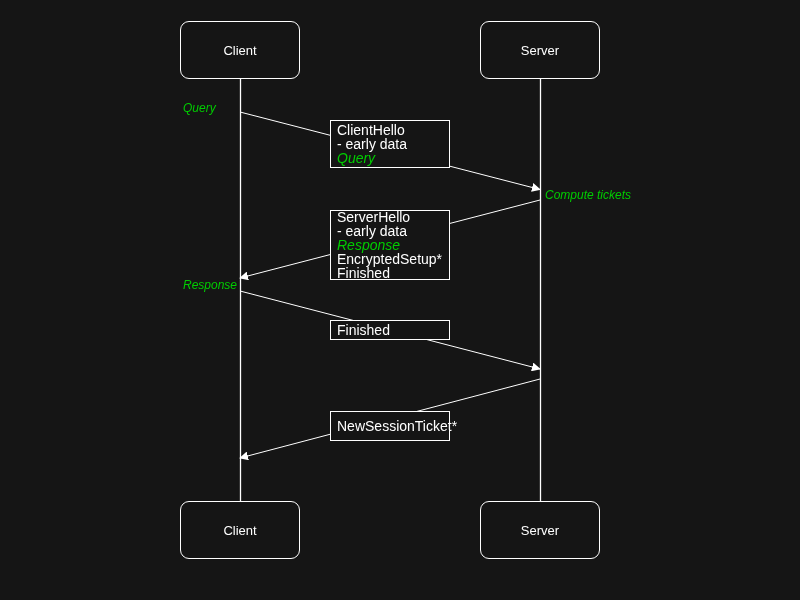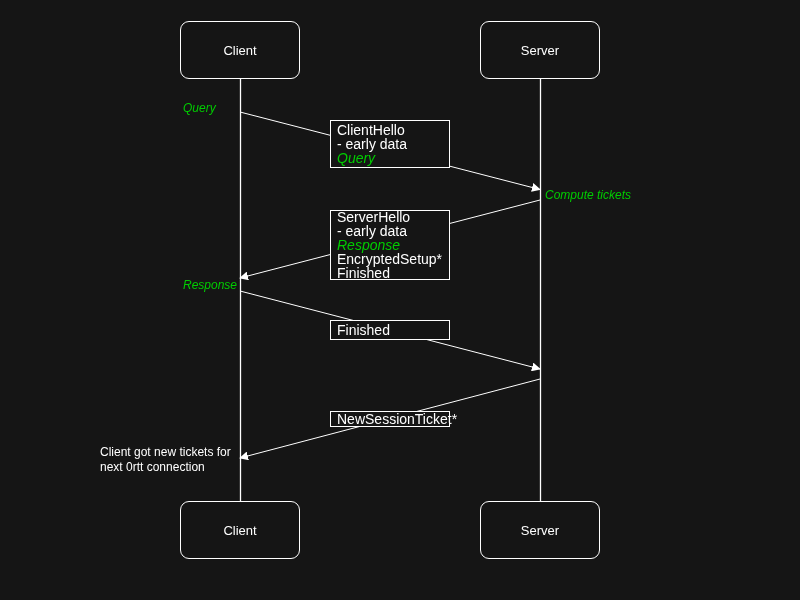--- a/index.html
+++ b/index.html
@@ -41,21 +41,21 @@
     border:1.2px solid var(--line,#fff);
     background:var(--background,#151515);
     display:flex;flex-direction:column;justify-content:center;
     padding-left:6px;
     font-size:14px;line-height:14px;
     white-space:nowrap;
   }
   .msgbox.b1{top:120px;height:48px;}
   .msgbox.b2{top:210px;height:70px;}
   .msgbox.b3{top:320px;height:20px;}
-  .msgbox.b4{top:411px;height:16px;}
+  .msgbox.b4{top:411px;height:30px;}
 
   .green{color:var(--green,#00cc00);font-style:italic;}
 
   .side-label{
     position:absolute;font-size:12px;line-height:14px;white-space:nowrap;
   }
   .lbl-query{left:183px;top:101px;}
   .lbl-compute{left:545px;top:188px;}
   .lbl-response{left:183px;top:278px;}
 
@@ -115,18 +115,14 @@
   </div>
 
   <div class="msgbox b4">
     <div>NewSessionTicket*</div>
   </div>
 
   <div class="side-label green lbl-query">Query</div>
   <div class="side-label green lbl-compute">Compute tickets</div>
   <div class="side-label green lbl-response">Response</div>
 
-  <div class="note">
-    <div>Client got new tickets for</div>
-    <div>next 0rtt connection</div>
-  </div>
 
 </div>
 
 </body></html>

